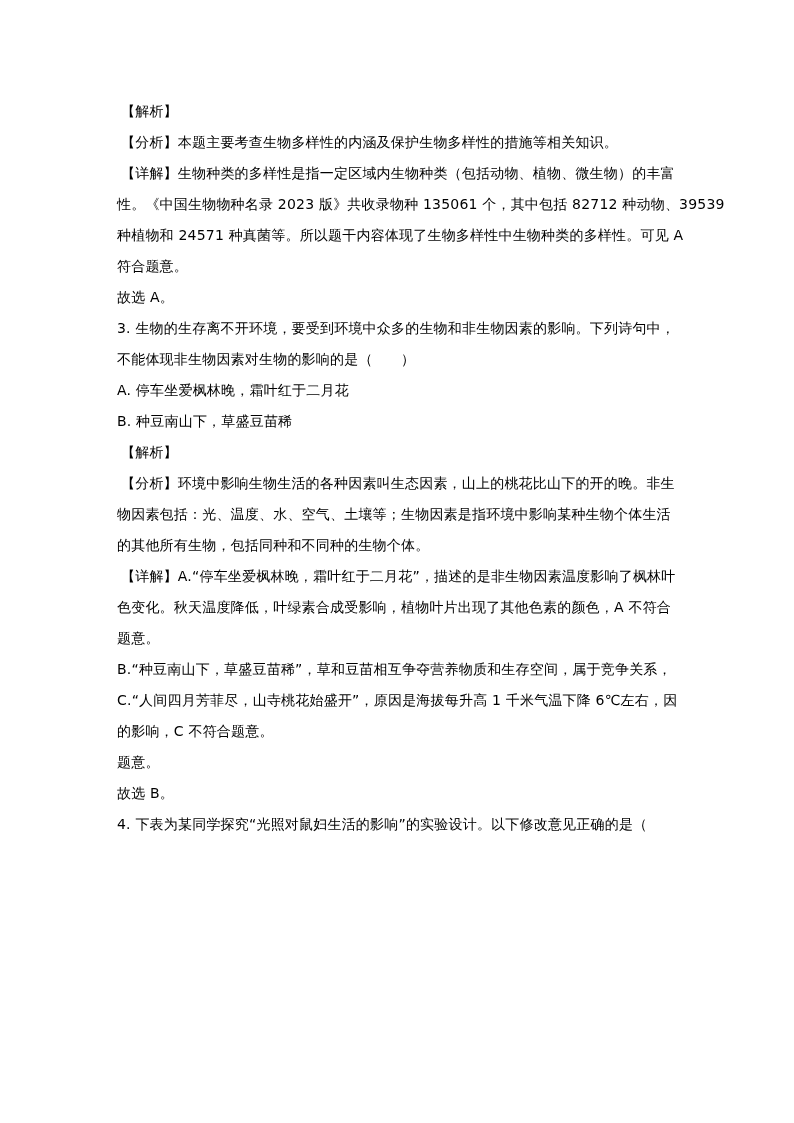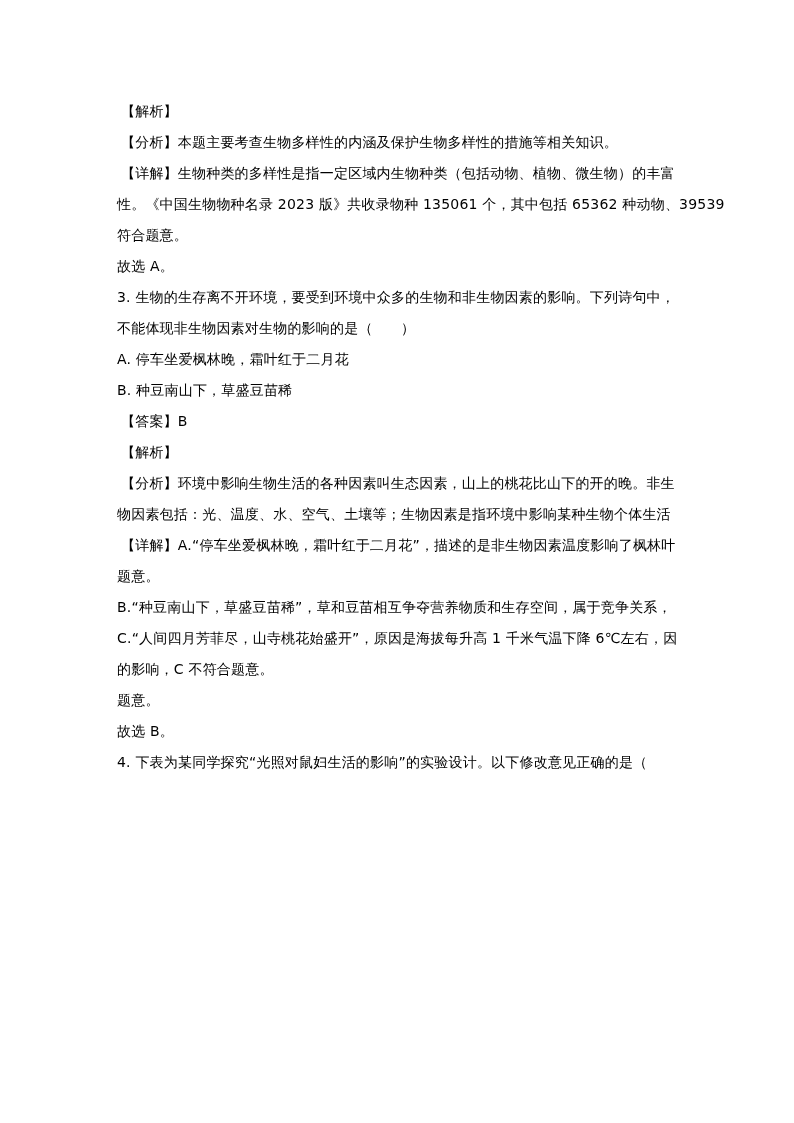--- a/index.html
+++ b/index.html
@@ -33,33 +33,35 @@
   }
 </style>
 </head>
 <body>
 
 <div class="page">
 
   <div class="line indent">【解析】</div>
   <div class="line indent">【分析】本题主要考查生物多样性的内涵及保护生物多样性的措施等相关知识。</div>
   <div class="line indent">【详解】生物种类的多样性是指一定区域内生物种类（包括动物、植物、微生物）的丰富</div>
-  <div class="line">性。《中国生物物种名录 2023 版》共收录物种 135061 个，其中包括 65362 种动物、39539</div>
+  <div class="line">性。《中国生物物种名录 2023 版》共收录物种 135061 个，其中包括 82712 种动物、39539</div>
+  <div class="line">种植物和 24571 种真菌等。所以题干内容体现了生物多样性中生物种类的多样性。可见 A</div>
   <div class="line">符合题意。</div>
   <div class="line">故选 A。</div>
 
   <div class="line">3. 生物的生存离不开环境，要受到环境中众多的生物和非生物因素的影响。下列诗句中，</div>
   <div class="line">不能体现非生物因素对生物的影响的是（　　）</div>
   <div class="line">A. 停车坐爱枫林晚，霜叶红于二月花</div>
   <div class="line">B. 种豆南山下，草盛豆苗稀</div>
-  <div class="line indent">【答案】B</div>
   <div class="line indent">【解析】</div>
   <div class="line indent">【分析】环境中影响生物生活的各种因素叫生态因素，山上的桃花比山下的开的晚。非生</div>
   <div class="line">物因素包括：光、温度、水、空气、土壤等；生物因素是指环境中影响某种生物个体生活</div>
+  <div class="line">的其他所有生物，包括同种和不同种的生物个体。</div>
   <div class="line indent">【详解】A.“停车坐爱枫林晚，霜叶红于二月花”，描述的是非生物因素温度影响了枫林叶</div>
+  <div class="line">色变化。秋天温度降低，叶绿素合成受影响，植物叶片出现了其他色素的颜色，A 不符合</div>
   <div class="line">题意。</div>
   <div class="line">B.“种豆南山下，草盛豆苗稀”，草和豆苗相互争夺营养物质和生存空间，属于竞争关系，</div>
   <div class="line">C.“人间四月芳菲尽，山寺桃花始盛开”，原因是海拔每升高 1 千米气温下降 6℃左右，因</div>
   <div class="line">的影响，C 不符合题意。</div>
   <div class="line">题意。</div>
   <div class="line">故选 B。</div>
 
   <div class="line">4. 下表为某同学探究“光照对鼠妇生活的影响”的实验设计。以下修改意见正确的是（</div>
 </div>
 

